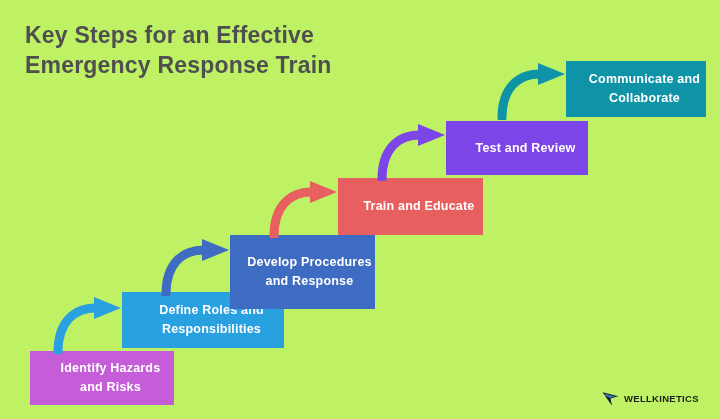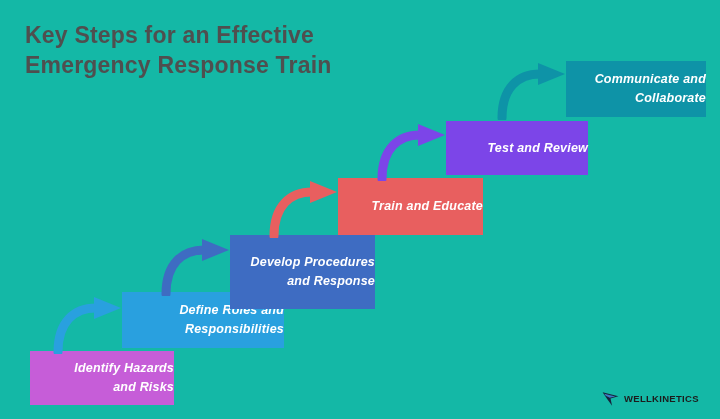--- a/index.html
+++ b/index.html
@@ -4,42 +4,41 @@
 <style>
   html, body { margin: 0; padding: 0; }
   body {
     width: 720px; height: 419px;
     font-family: "Liberation Sans", "DejaVu Sans", sans-serif;
     background: #ffffff;
   }
   .canvas {
     position: relative;
     width: 720px; height: 419px;
-    background: #14b8a6;
+    background: #bef264;
     overflow: hidden;
   }
   .title {
     position: absolute;
     left: 25px; top: 20px;
     font-size: 23px;
     font-weight: bold;
     line-height: 30px;
     letter-spacing: 0.2px;
   }
   .title span { display: block; white-space: nowrap; }
   .step {
     position: absolute;
     background-color: currentColor;
     display: flex;
     flex-direction: column;
     justify-content: center;
-    align-items: flex-end;
+    align-items: center;
     padding: 0 0 0 17px;
     box-sizing: border-box;
-    font-style: italic;
   }
   .step span {
     display: block;
     color: #ffffff;
     font-size: 12.5px;
     font-weight: bold;
     line-height: 19px;
     white-space: nowrap;
     letter-spacing: 0.2px;
   }

